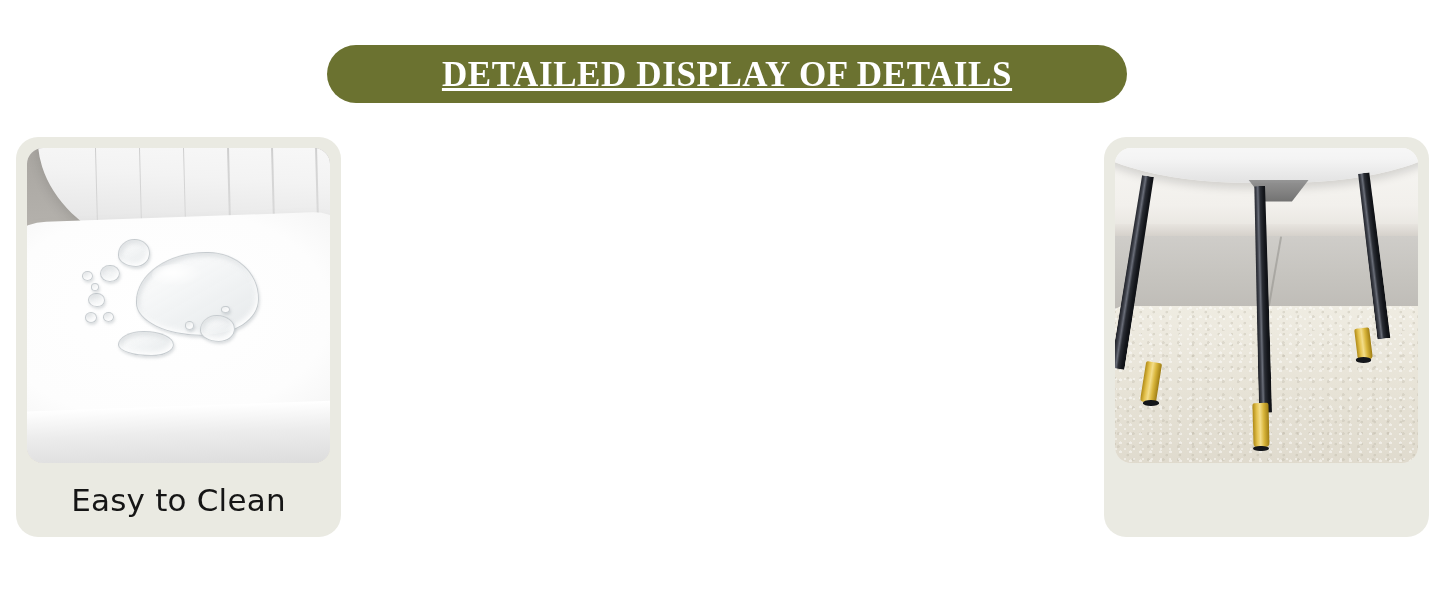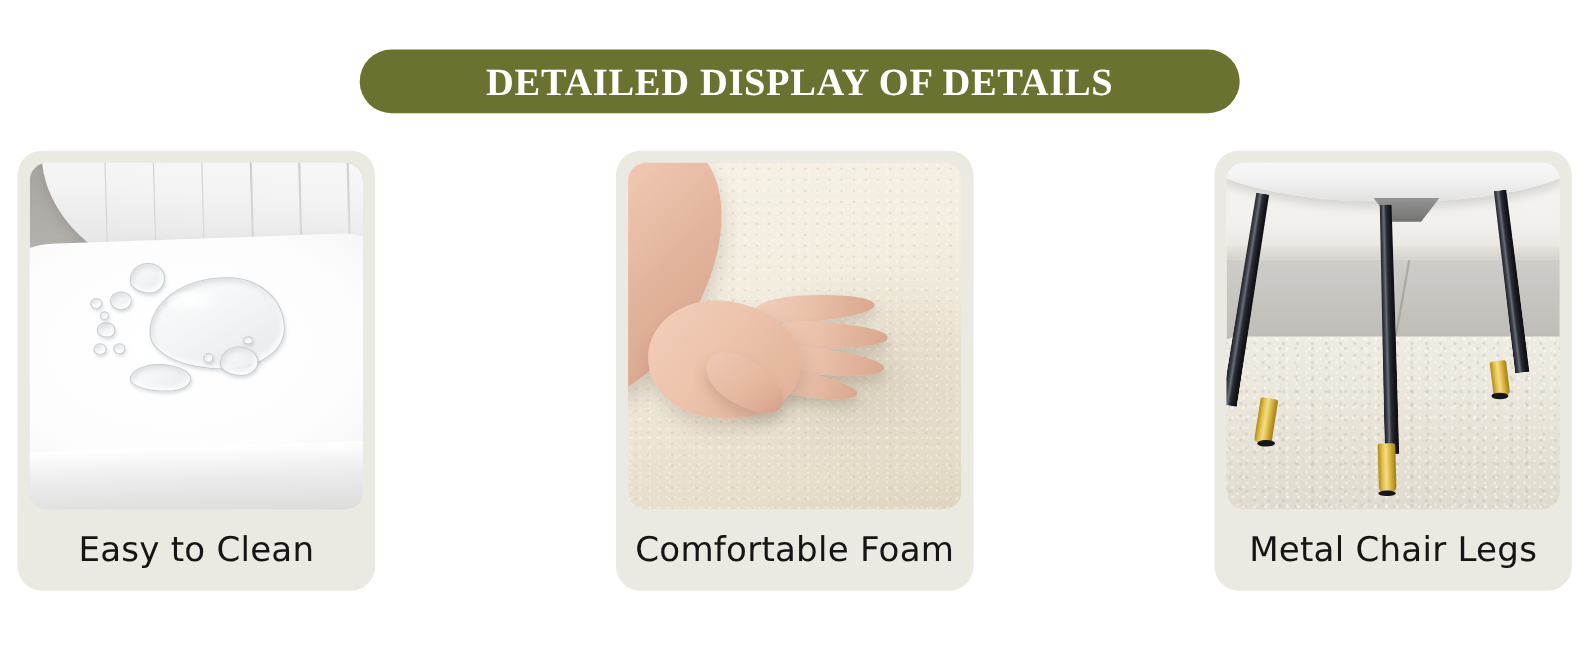--- a/index.html
+++ b/index.html
@@ -36,20 +36,21 @@
     justify-content: center;
   }
   .title-text {
     font-family: "Liberation Serif", "DejaVu Serif", serif;
     font-weight: bold;
     font-size: 35px;
     letter-spacing: 0.6px;
     color: #ffffff;
     white-space: nowrap;
     line-height: 1;
+    text-decoration: underline;
   }
 
   
   .cards-row {
     position: absolute;
     left: 16px;
     top: 137px;
     width: 1413px;
     height: 400px;
     display: flex;
@@ -389,51 +390,36 @@
         <div class="drop d-f"></div>
         <div class="drop d-g"></div>
         <div class="drop d-h"></div>
         <div class="drop d-i"></div>
         <div class="drop d-j"></div>
         <div class="drop d-k"></div>
       </div>
       <div class="card-label">Easy to Clean</div>
     </div>
 
-    <div class="card">
-      <div class="card-photo p2">
-        <div class="foam"></div>
-        <div class="dent"></div>
-        <div class="forearm"></div>
-        <div class="finger f1"></div>
-        <div class="finger f2"></div>
-        <div class="finger f3"></div>
-        <div class="finger f4"></div>
-        <div class="palm"></div>
-        <div class="thumb"></div>
-      </div>
-      <div class="card-label">Comfortable Foam</div>
-    </div>
 
     <div class="card">
       <div class="card-photo p3">
         <div class="wall"></div>
         <div class="baseboard"></div>
         <div class="floor"></div>
         <div class="rug"></div>
         <div class="seatpan"></div>
         <div class="bracket"></div>
         <div class="leg l1"></div>
         <div class="leg l2"></div>
         <div class="leg l3"></div>
         <div class="tip t1"></div>
         <div class="tip t2"></div>
         <div class="tip t3"></div>
         <div class="foot fo1"></div>
         <div class="foot fo2"></div>
         <div class="foot fo3"></div>
       </div>
-      <div class="card-label">Metal Chair Legs</div>
     </div>
 
 
   </div>
 </div>
 
 </body></html>

